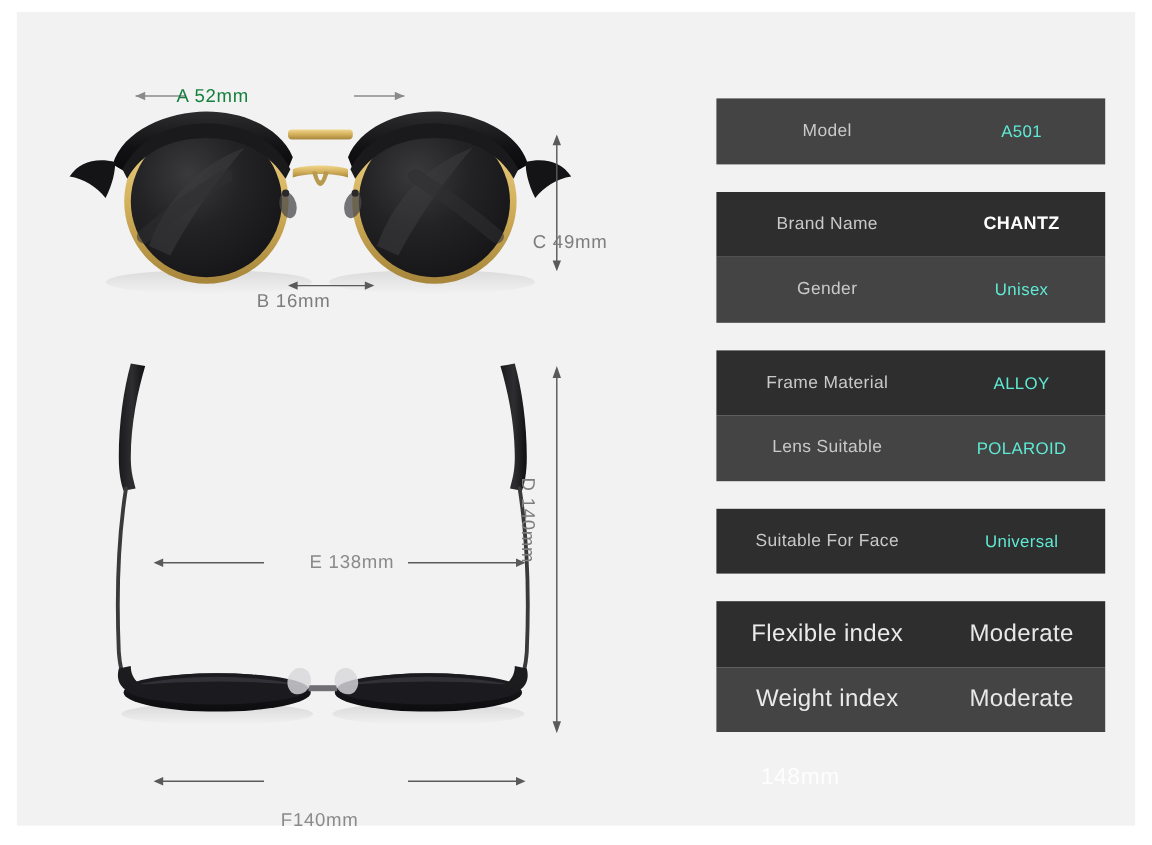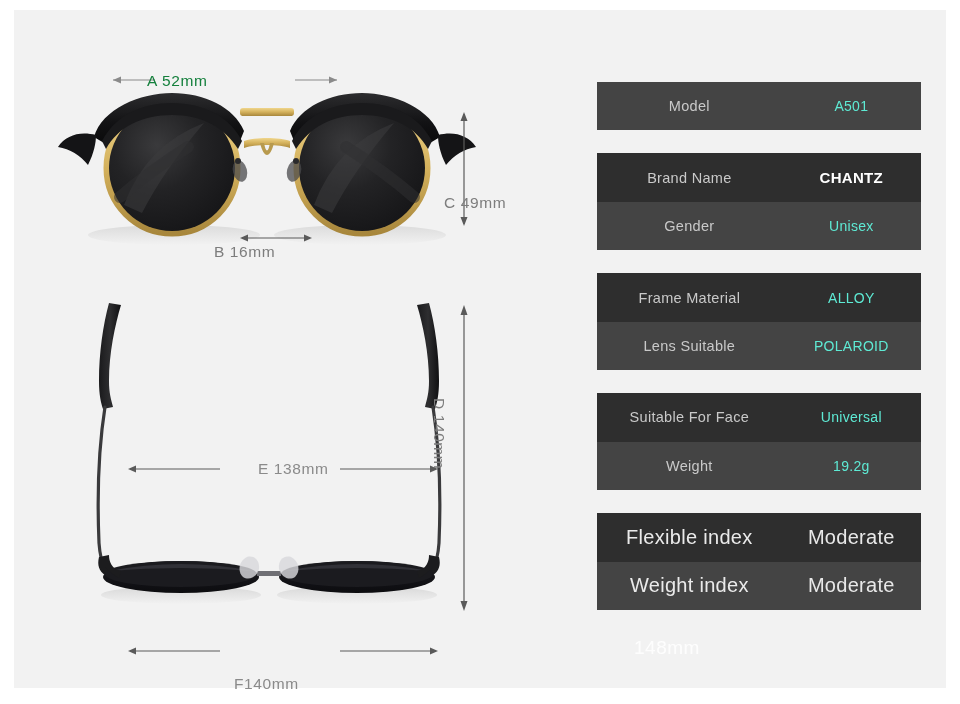--- a/index.html
+++ b/index.html
@@ -316,24 +316,20 @@
     <div class="spec-row odd">
       <span class="spec-key">Lens Suitable</span>
       <span class="spec-val">POLAROID</span>
     </div>
 
     <div class="spec-row even">
       <span class="spec-key">Suitable For Face</span>
       <span class="spec-val">Universal</span>
     </div>
 
-    <div class="spec-row odd">
-      <span class="spec-key">Weight</span>
-      <span class="spec-val">19.2g</span>
-    </div>
 
     <div class="spec-row even emphasis-key val-strong">
       <span class="spec-key">Flexible index</span>
       <span class="spec-val">Moderate</span>
     </div>
 
     <div class="spec-row odd emphasis-key val-strong">
       <span class="spec-key">Weight index</span>
       <span class="spec-val">Moderate</span>
     </div>

